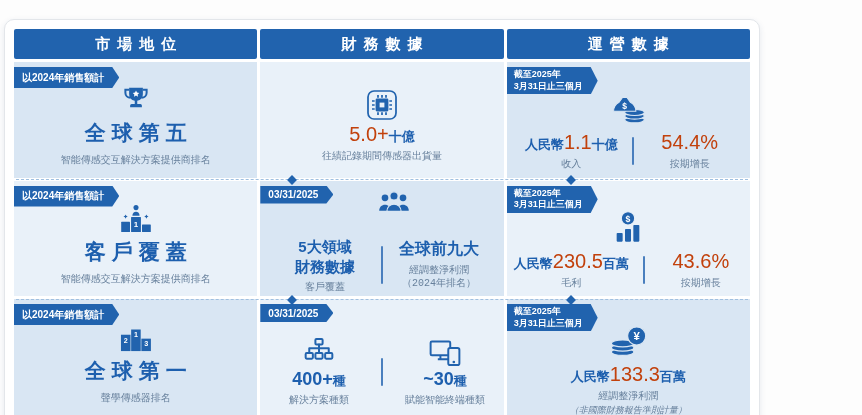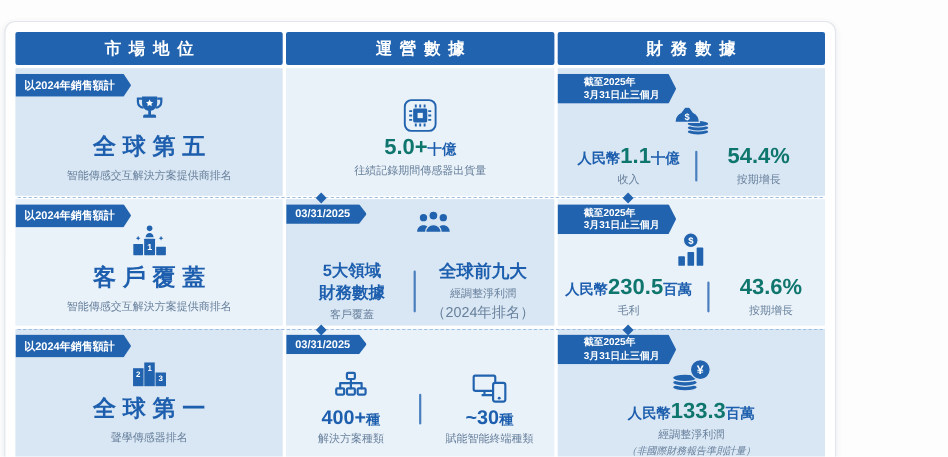--- a/index.html
+++ b/index.html
@@ -13,28 +13,28 @@
   .hdr{background:#2163ae;color:#fff;font-size:15px;font-weight:bold;letter-spacing:7px;
        padding-left:7px;display:flex;align-items:center;justify-content:center;border-radius:2px;}
   .cell{position:relative;display:flex;flex-direction:column;align-items:center;}
   .dark{background:#d9e6f3;}
   .light{background:#e9f1f9;}
   .center-stack{justify-content:center;padding-top:12px;}
   .pt{padding-top:24px;}
   .badge{position:absolute;top:5px;left:0;background:#2163ae;color:#fff;font-weight:bold;z-index:2;
          clip-path:polygon(0 0,calc(100% - 7px) 0,100% 50%,calc(100% - 7px) 100%,0 100%);}
   .badge.one{font-size:10px;padding:3.5px 15px 3.5px 8px;}
-  .badge.two{font-size:9px;line-height:1.3;padding:2px 15px 2px 24px;}
+  .badge.two{font-size:9px;line-height:1.3;padding:2px 15px 2px 7px;}
   .title{font-size:21px;font-weight:bold;color:#1d5fae;letter-spacing:6px;padding-left:6px;margin-top:3px;}
   .subtitle{font-size:10px;color:#67809c;margin-top:6px;}
-  .num{font-size:20px;font-weight:bold;color:#0f766e;}
+  .num{font-size:20px;font-weight:normal;color:#c2410c;}
   .num2{font-size:18px;font-weight:bold;color:#1d5fae;margin-top:41px;}
   .pre,.suf{font-size:13px;font-weight:bold;color:#1d5fae;}
   .mlabel{font-size:10px;color:#67809c;margin-top:3px;text-align:center;line-height:1.4;}
-  .paren{font-size:13px;color:#67809c;}
+  .paren{font-size:10px;color:#67809c;font-family:Liberation Mono, monospace;}
   .metrics{display:flex;align-items:center;margin-top:5px;}
   .metric{display:flex;flex-direction:column;align-items:center;min-width:84px;}
   .vdiv{width:2px;background:#4a7fbe;margin:0 14px;height:28px;border-radius:1px;}
   .vdiv.tall{height:38px;}
   .dualline{font-size:15px;font-weight:bold;color:#1d5fae;line-height:1.35;text-align:center;}
   .rightval{font-size:16px;font-weight:bold;color:#1d5fae;}
   .sublabel{font-size:9px;font-style:italic;color:#67809c;margin-top:1px;}
   .rowsep{position:absolute;left:2px;right:2px;border-top:1px dashed #9fbfe0;z-index:1;}
   .diamond{position:absolute;width:7px;height:7px;background:#2163ae;
            transform:translate(-50%,-50%) rotate(45deg);z-index:3;}
@@ -43,22 +43,22 @@
   .duo{display:flex;align-items:center;margin-top:10px;}
   .duo .metric{min-width:96px;}
 </style>
 </head>
 <body>
 
 <div class="card">
   <div class="grid">
 
     <div class="hdr">市場地位</div>
+    <div class="hdr">財務數據</div>
     <div class="hdr">運營數據</div>
-    <div class="hdr">財務數據</div>
 
     <div class="cell dark center-stack">
       <div class="badge one">以2024年銷售額計</div>
       <div class="icon">
         <svg width="30" height="30" viewBox="0 0 24 24">
           <g fill="none" stroke="#2163ae" stroke-width="1.6">
             <path d="M6.5 4.5H3.5V7a4 4 0 0 0 4 4"></path>
             <path d="M17.5 4.5h3V7a4 4 0 0 1-4 4"></path>
           </g>
           <path fill="#2163ae" d="M6.5 3h11v5a5.5 5.5 0 0 1-4.5 5.4V16h2.5a1.2 1.2 0 0 1 1.2 1.2v1.3H7.3v-1.3A1.2 1.2 0 0 1 8.5 16H11v-2.6A5.5 5.5 0 0 1 6.5 8V3z"></path>

